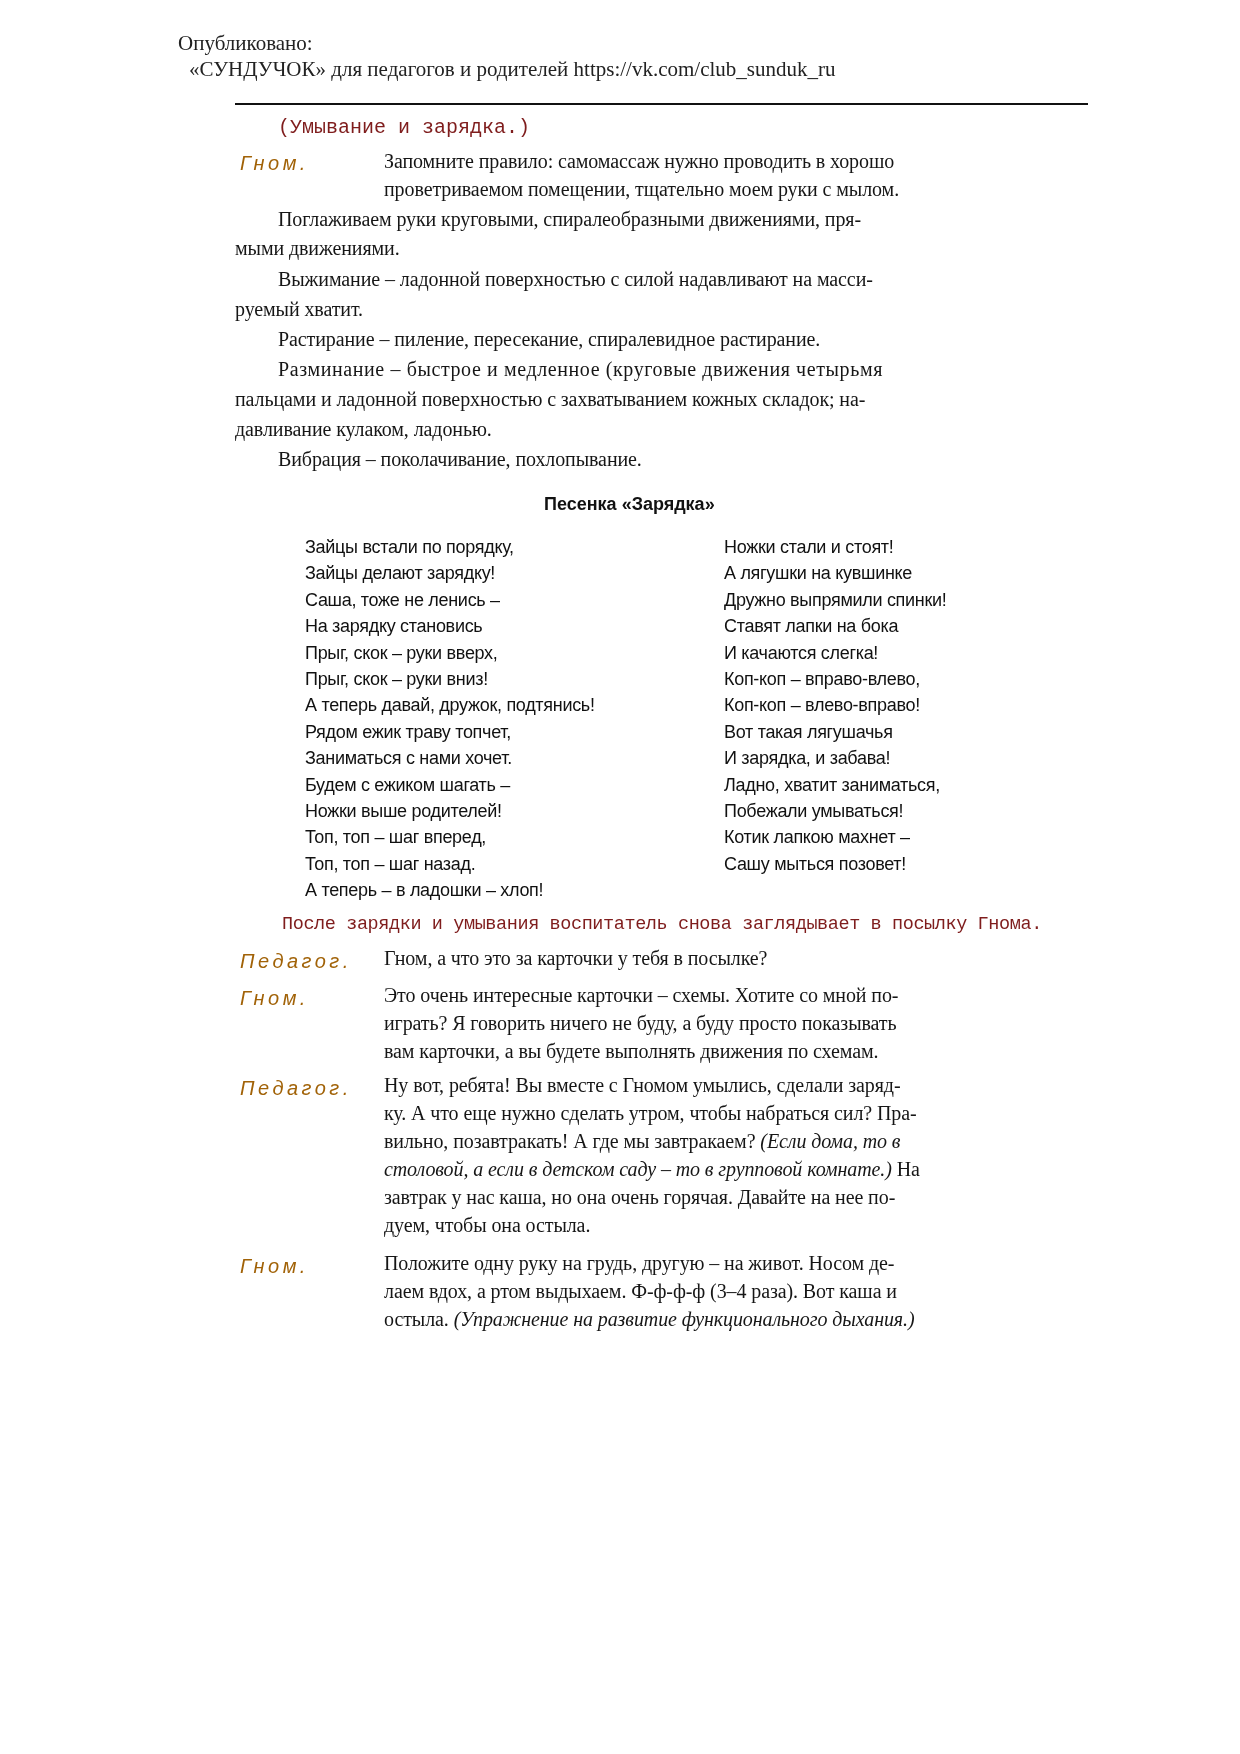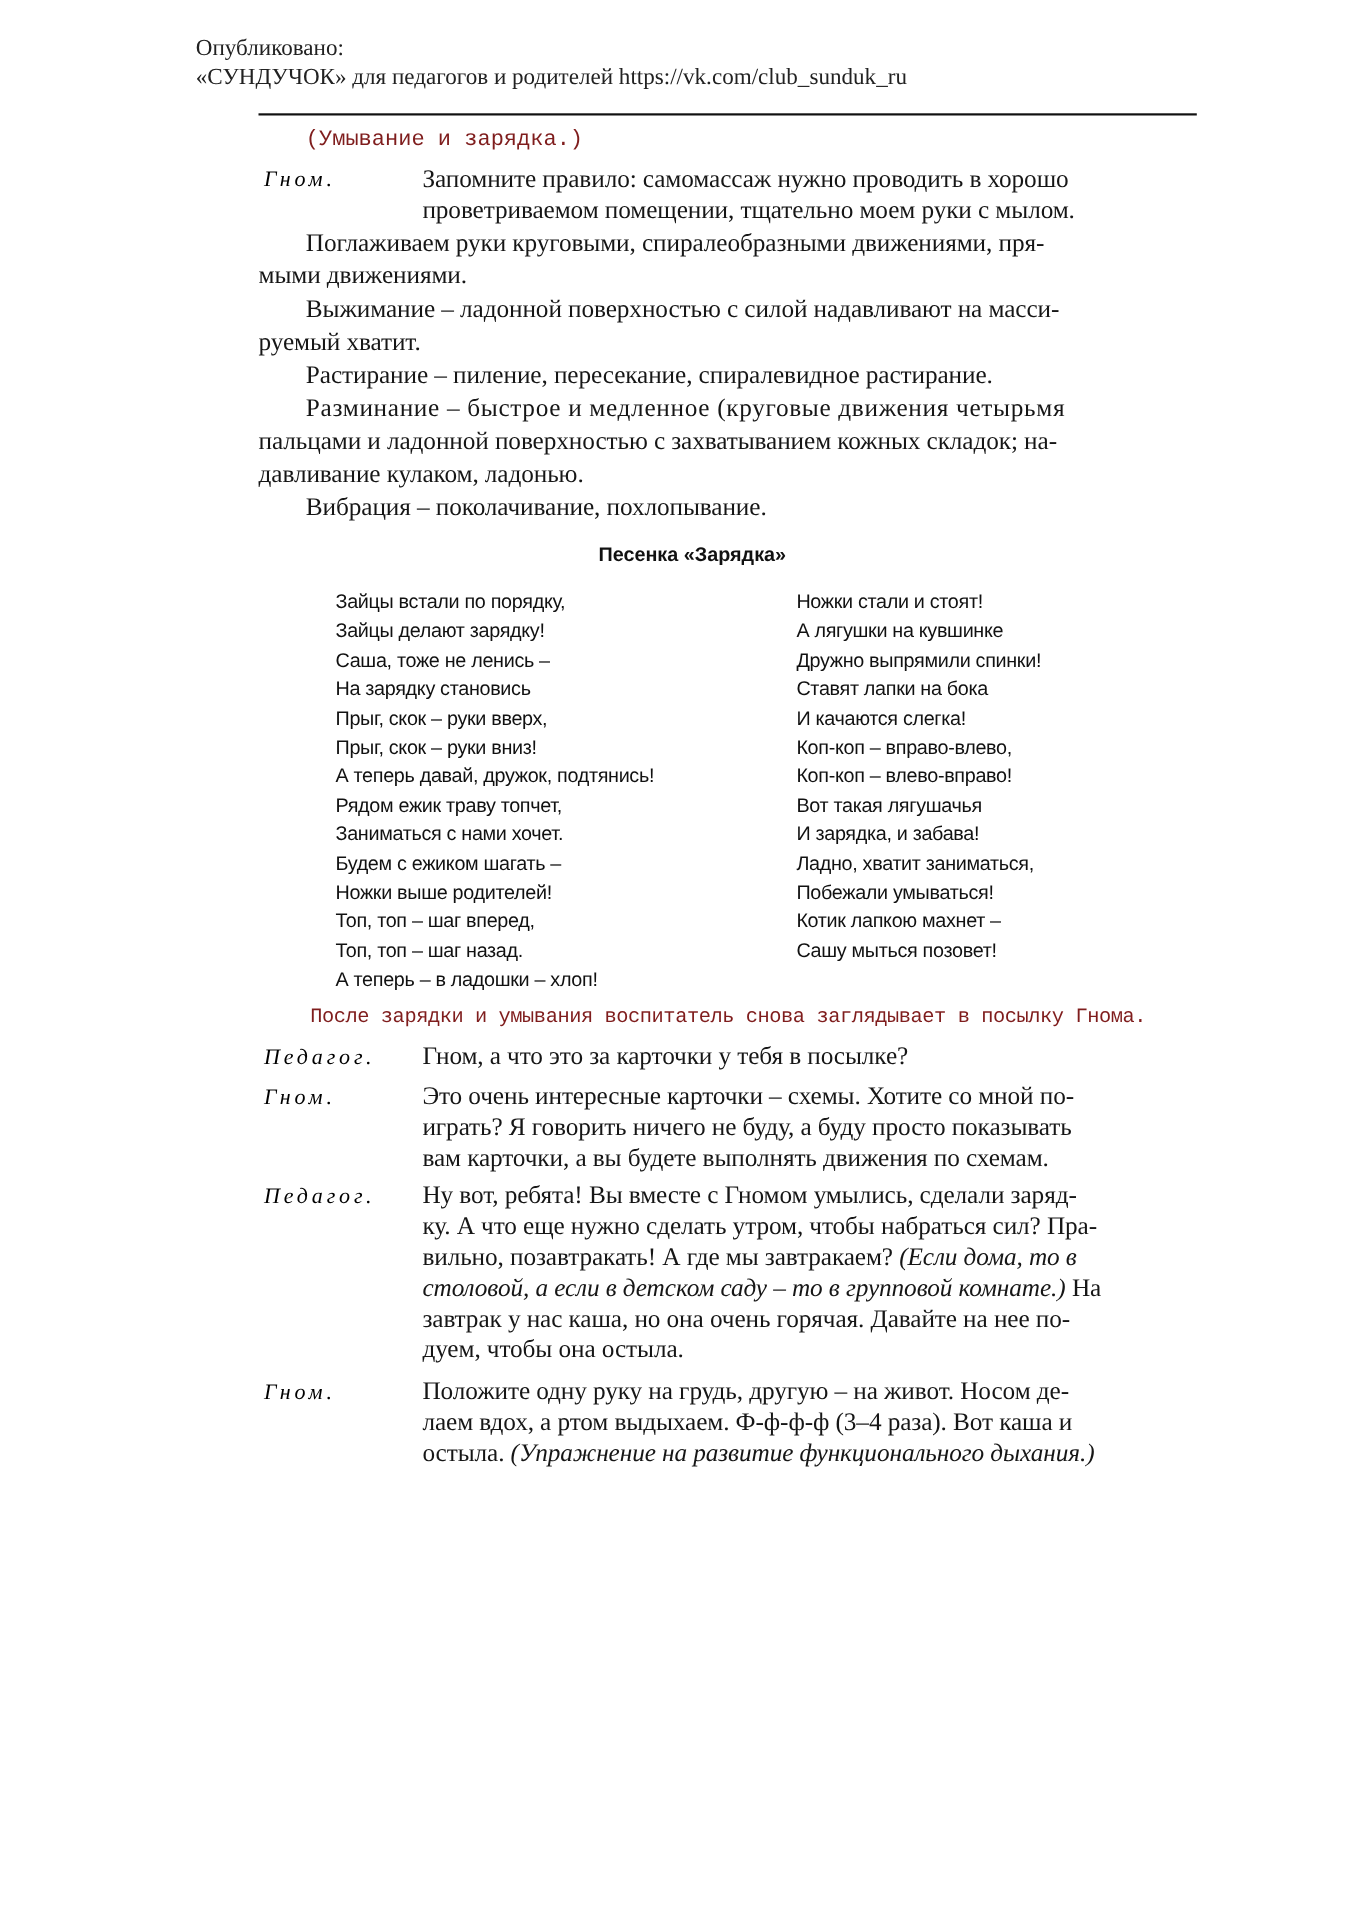--- a/index.html
+++ b/index.html
@@ -1,33 +1,33 @@
 <!DOCTYPE html>
 <html><head>
 <meta charset="utf-8">
 <style>
   html, body { margin: 0; padding: 0; background: #ffffff; }
   body { width: 1240px; height: 1754px; position: relative; overflow: hidden; color: #111; }
   .abs { position: absolute; }
   .pub { font-family: "Liberation Serif", serif; font-size: 21px; line-height: 26px; color: #222; left: 178px; }
   .rule { position: absolute; left: 235px; top: 103px; width: 853px; height: 2px; background: #111; }
-  .serif { font-family: "Liberation Serif", serif; font-size: 23px; color: #161616; letter-spacing: -0.1px; }
+  .serif { font-family: "Liberation Serif", serif; font-size: 20px; color: #161616; letter-spacing: -0.1px; }
   .sans { font-family: Liberation Mono, monospace; color: #7f1d1d; }
-  .speaker { font-family: Liberation Serif, serif; font-style: italic; font-size: 20px; letter-spacing: 3.5px; color: #000000; position: absolute; left: 240px; }
+  .speaker { font-family: Liberation Sans, sans-serif; font-style: italic; font-size: 20px; letter-spacing: 3.5px; color: #a16207; position: absolute; left: 240px; }
   .line { position: absolute; white-space: nowrap; }
   .poem { font-family: "Liberation Sans", sans-serif; font-size: 18px; line-height: 26.4px; color: #111; letter-spacing: -0.3px; }
   .poem div { white-space: nowrap; }
   .title { font-family: "Liberation Sans", sans-serif; font-weight: bold; font-size: 18px; }
   i.ital { font-style: italic; }
 </style>
 </head>
 <body>
 
 <div class="abs pub" style="top:30px;">Опубликовано:</div>
-<div class="abs pub" style="top:56px;">«СУНДУЧОК» для педагогов и родителей https://vk.com/club_sunduk_ru</div>
+<div class="abs pub" style="top:56px;margin-left:11px;">«СУНДУЧОК» для педагогов и родителей https://vk.com/club_sunduk_ru</div>
 <div class="rule"></div>
 
 <div class="line sans" style="left:278px; top:116px; font-size:20px;">(Умывание и зарядка.)</div>
 
 <div class="speaker" style="top:152px;">Гном.</div>
 <div class="line serif" style="left:384px; top:150px;">Запомните правило: самомассаж нужно проводить в хорошо</div>
 <div class="line serif" style="left:384px; top:178px;">проветриваемом помещении, тщательно моем руки с мылом.</div>
 
 <div class="line serif" style="left:278px; top:208px;">Поглаживаем руки круговыми, спиралеобразными движениями, пря-</div>
 <div class="line serif" style="left:235px; top:237px;">мыми движениями.</div>

